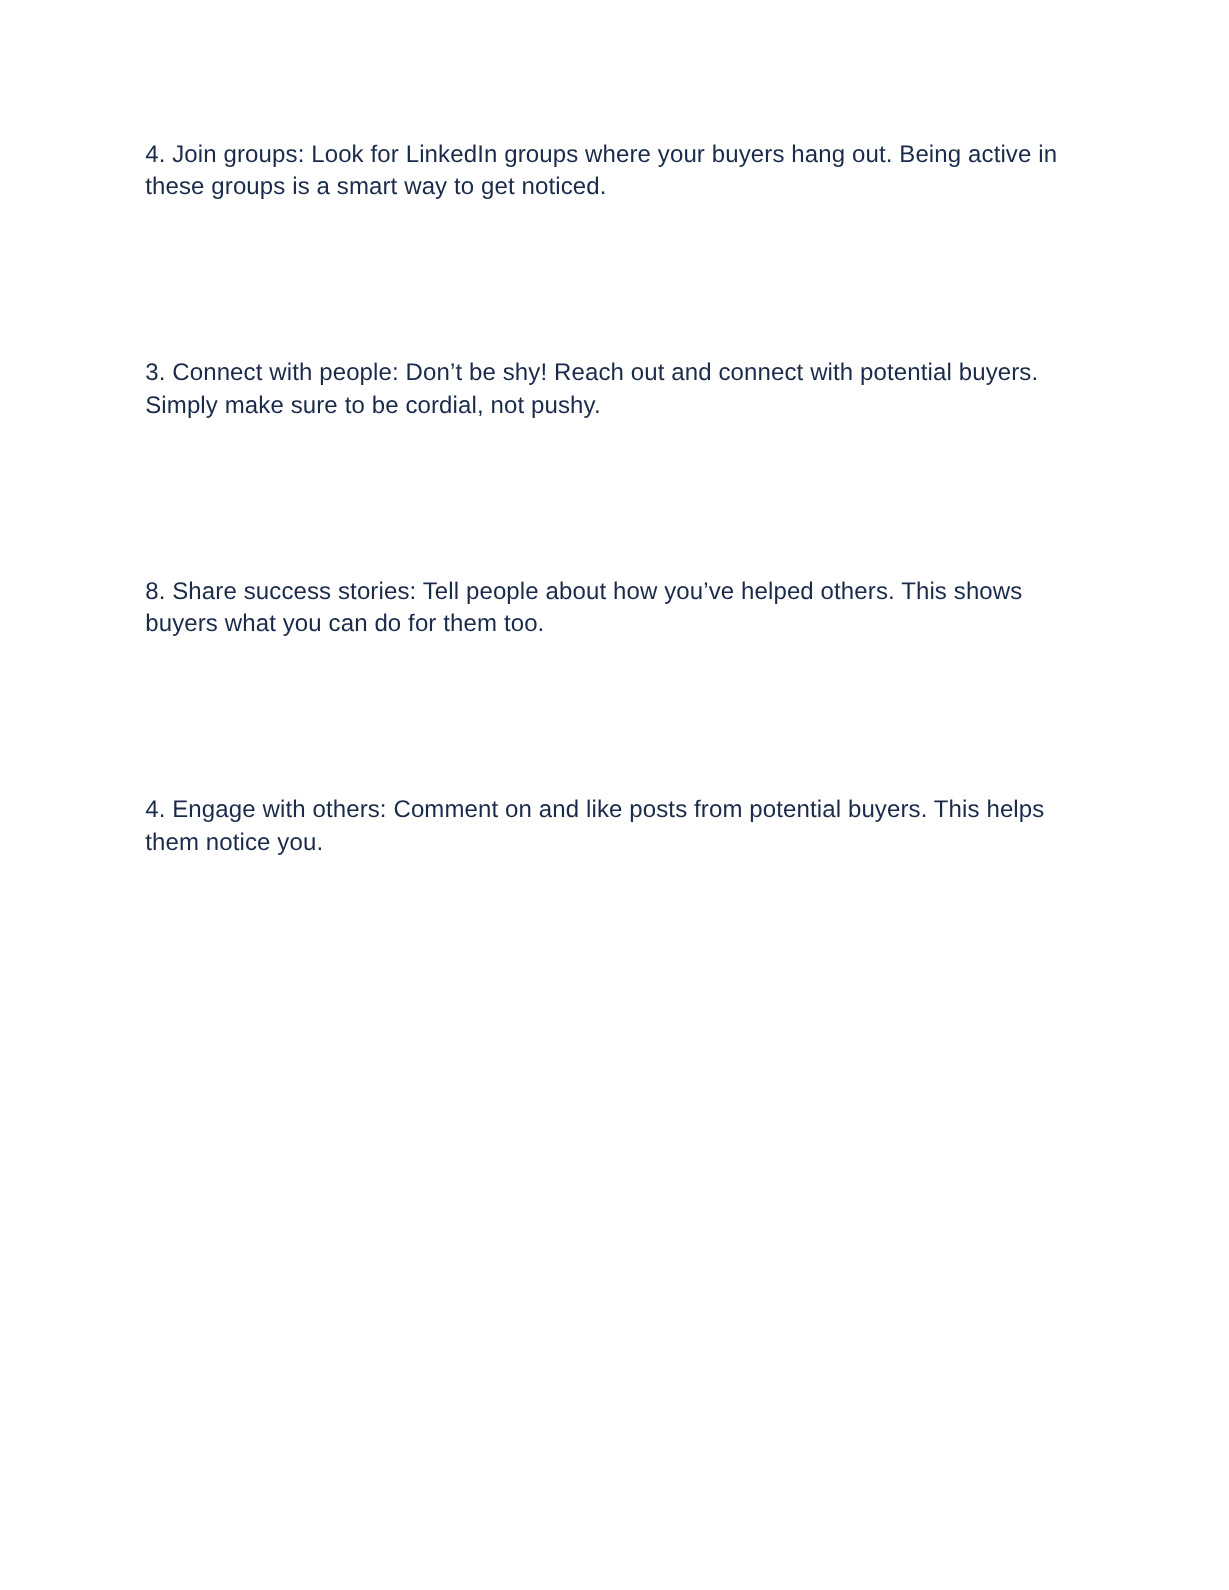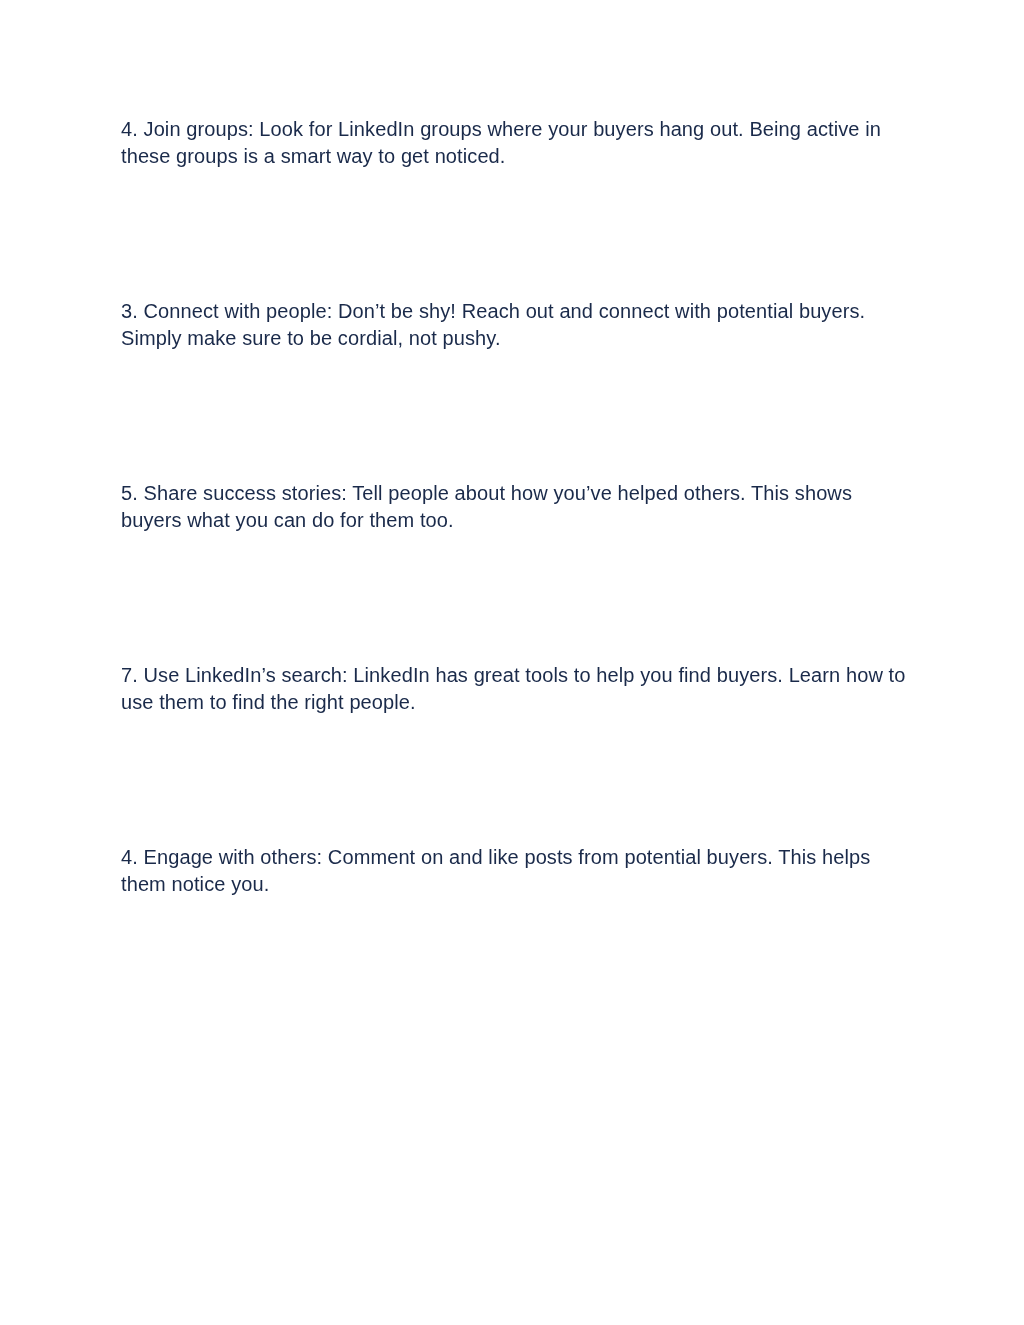--- a/index.html
+++ b/index.html
@@ -36,17 +36,16 @@
     margin-bottom: 0;
   }
 </style>
 </head>
 <body>
 
 <div class="page">
   <div class="content">
     <p class="tip">4. Join groups: Look for LinkedIn groups where your buyers hang out. Being active in these groups is a smart way to get noticed.</p>
     <p class="tip">3. Connect with people: Don’t be shy! Reach out and connect with potential buyers. Simply make sure to be cordial, not pushy.</p>
-    <p class="tip">5. Share success stories: Tell people about how you’ve helped others. This shows buyers what you can do for them too.</p>
-    <p class="tip">7. Use LinkedIn’s search: LinkedIn has great tools to help you find buyers. Learn how to use them to find the right people.</p>
+    <p class="tip">8. Share success stories: Tell people about how you’ve helped others. This shows buyers what you can do for them too.</p>
     <p class="tip">4. Engage with others: Comment on and like posts from potential buyers. This helps them notice you.</p>
   </div>
 </div>
 
 </body></html>

